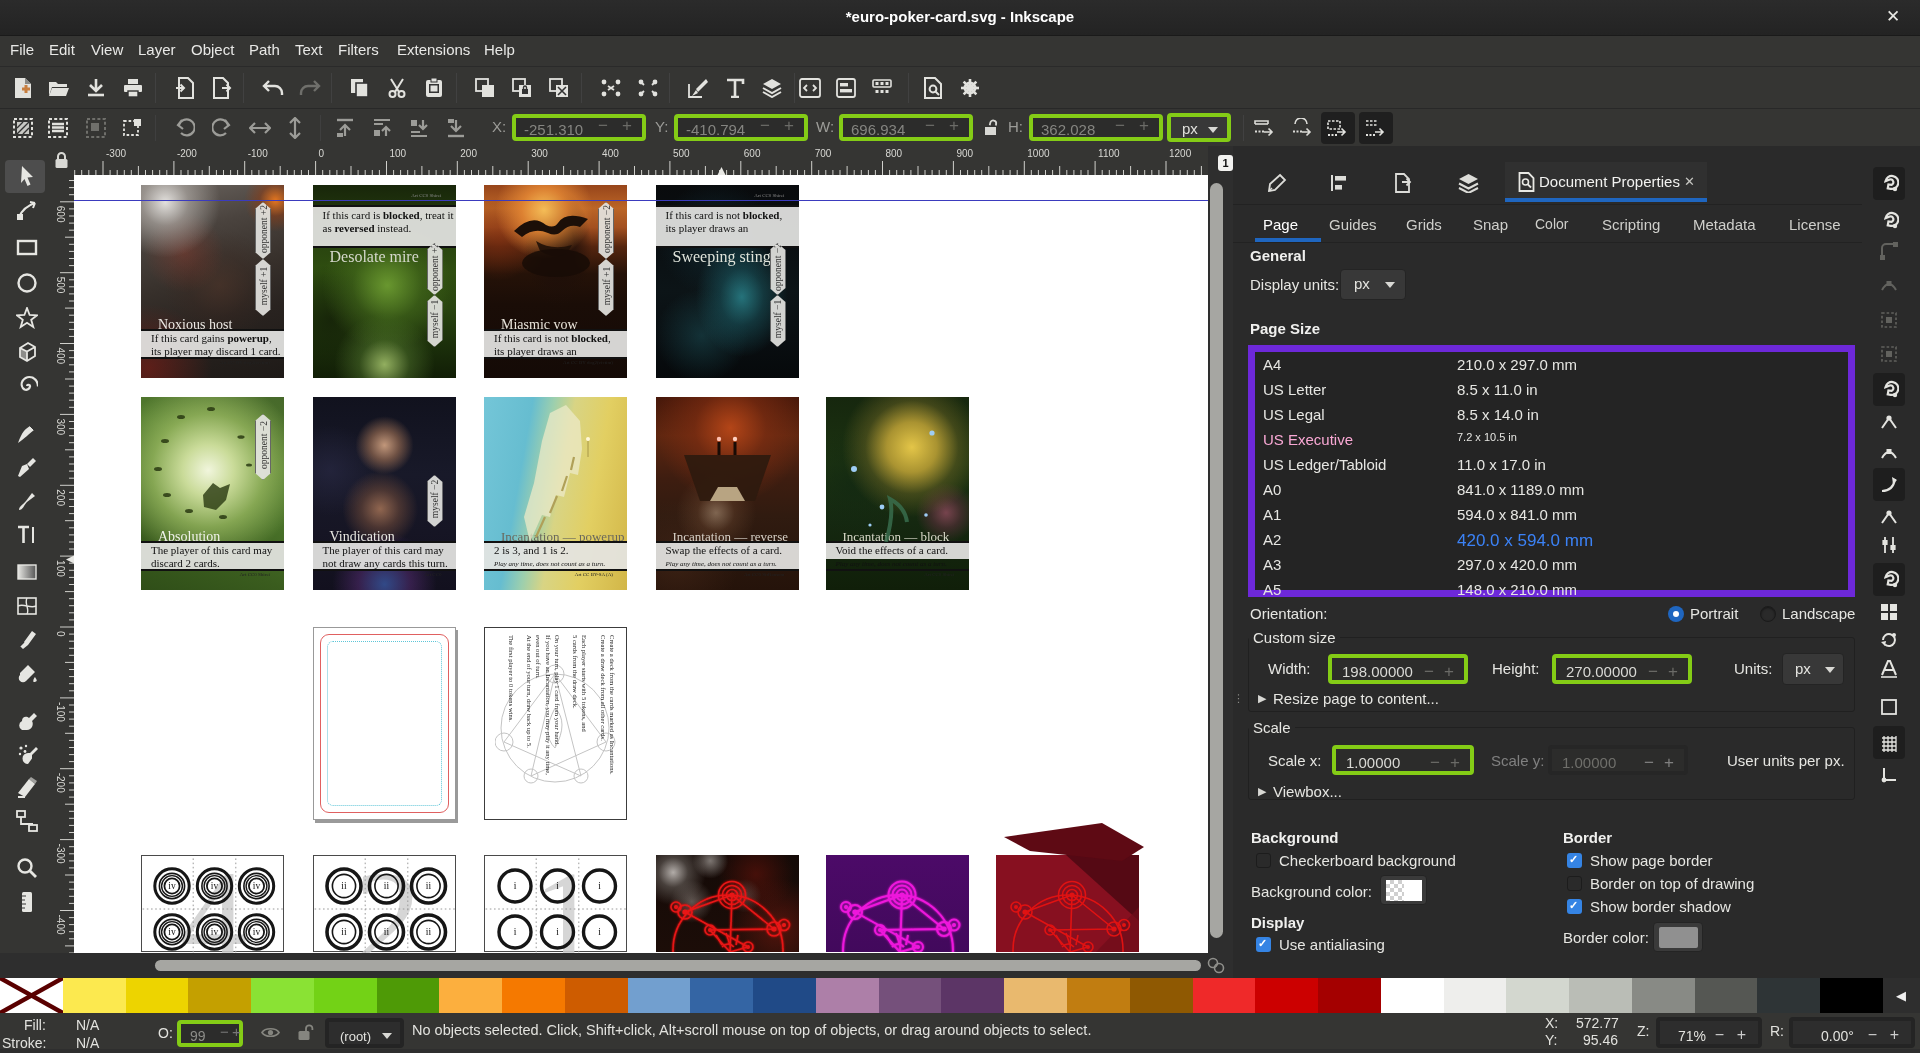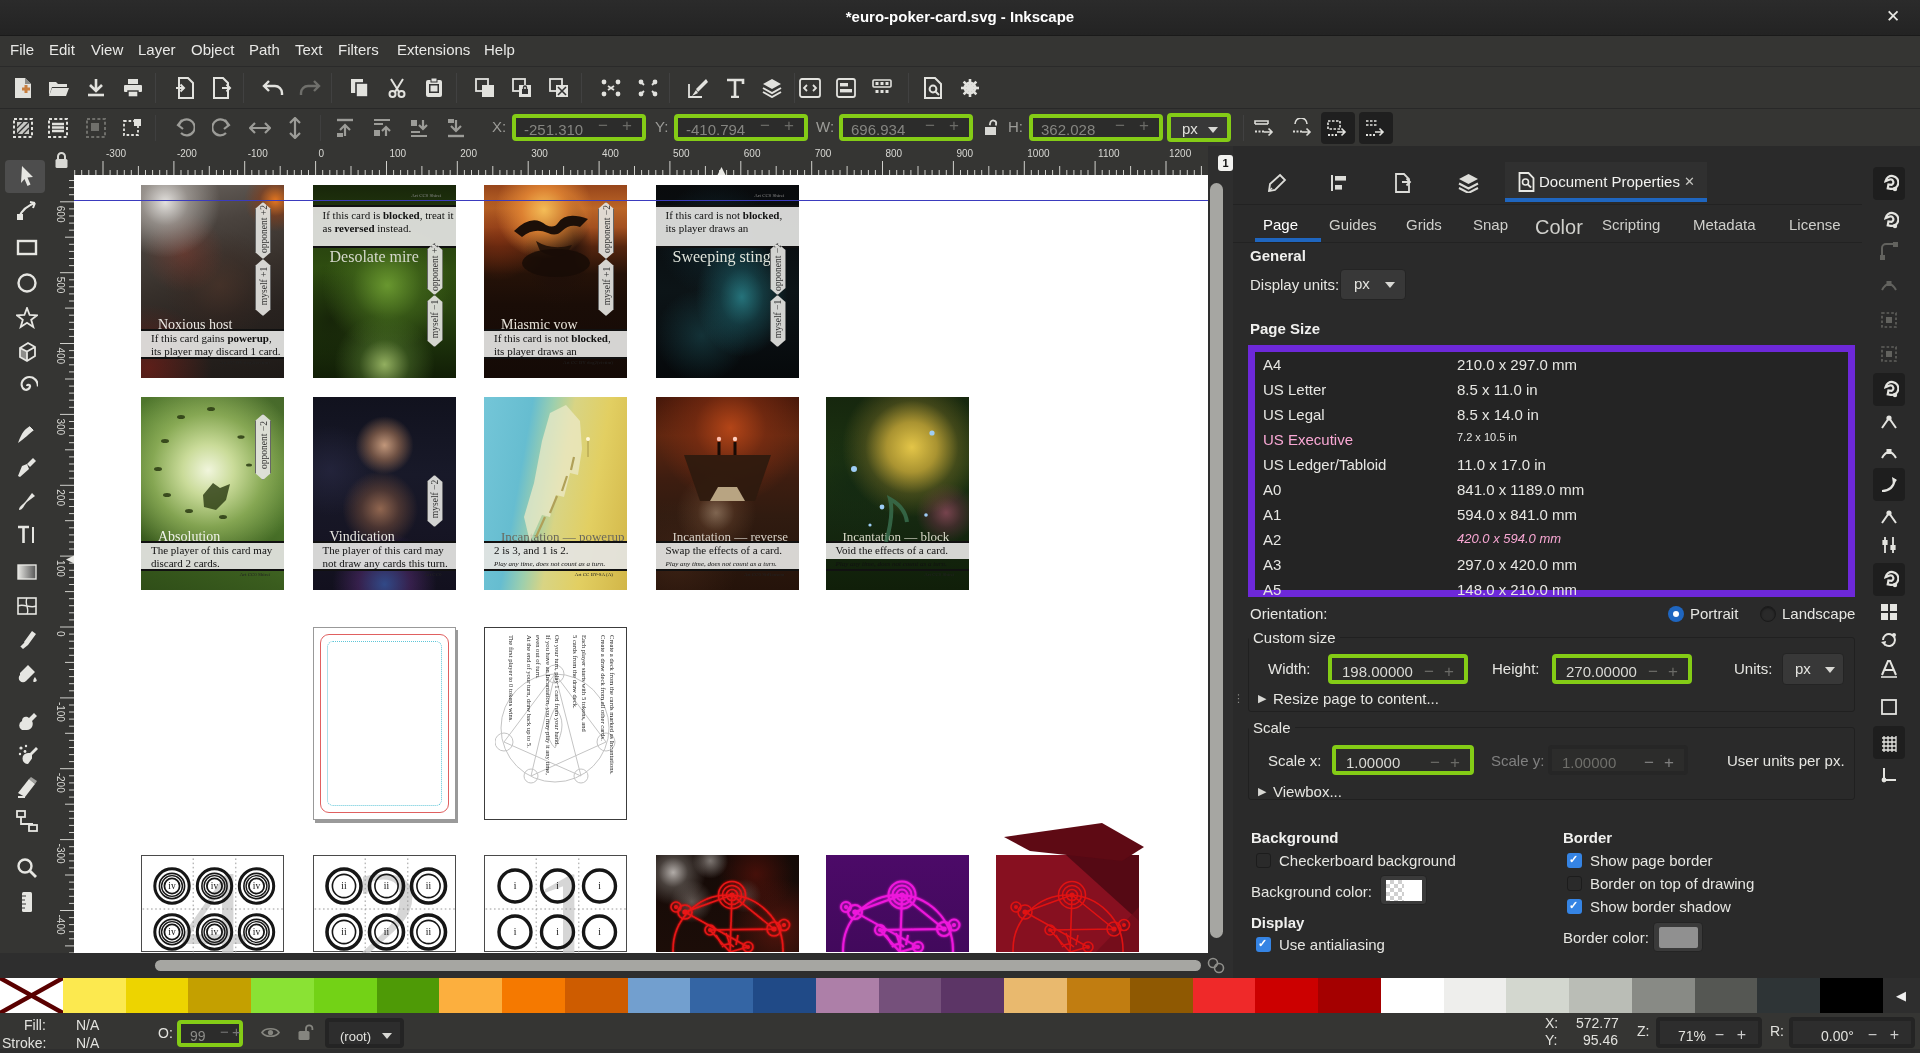--- a/index.html
+++ b/index.html
@@ -901,21 +901,21 @@
       <circle cx="7.5" cy="10" r="3" fill="none" stroke="#e8e8e4" stroke-width="1.6"></circle>
       <path d="M9.8 12.3 L13 15.5" stroke="#e8e8e4" stroke-width="1.8"></path>
     </svg>
 <span style="position:absolute;left:306px;top:27px;color:#f2f2f0;font-size:15px;">Document Properties</span>
 <span style="position:absolute;left:451px;top:28px;color:#c8c8c4;font-size:13px;">✕</span>
 <div style="position:absolute;left:0px;top:58px;width:629px;height:1px;background:#222222;"></div>
 <span style="position:absolute;left:30px;top:70px;color:#ffffff;font-size:15px;">Page</span>
 <span style="position:absolute;left:96px;top:70px;color:#cfcfcb;font-size:15px;">Guides</span>
 <span style="position:absolute;left:173px;top:70px;color:#cfcfcb;font-size:15px;">Grids</span>
 <span style="position:absolute;left:240px;top:70px;color:#cfcfcb;font-size:15px;">Snap</span>
-<span style="position:absolute;left:302px;top:70px;color:#cfcfcb;font-size:20px;">Color</span>
+<span style="position:absolute;left:302px;top:70px;color:#cfcfcb;font-size:14px;">Color</span>
 <span style="position:absolute;left:369px;top:70px;color:#cfcfcb;font-size:15px;">Scripting</span>
 <span style="position:absolute;left:460px;top:70px;color:#cfcfcb;font-size:15px;">Metadata</span>
 <span style="position:absolute;left:556px;top:70px;color:#cfcfcb;font-size:15px;">License</span>
 <div style="position:absolute;left:22px;top:92px;width:66px;height:4px;background:#1f66c0;"></div>
 <div style="position:absolute;left:0px;top:96px;width:629px;height:1px;background:#222222;"></div>
 <div class="pbold" style="left:17px;top:101px;">General</div>
 <div class="plabel" style="left:17px;top:130px;">Display units:</div>
 <div style="position:absolute;left:107px;top:123px;width:66px;height:31px;background:#383838;border:1px solid #242424;border-radius:4px;">
       <span style="position:absolute;left:13px;top:5px;color:#e4e4e0;font-size:15px;">px</span>
       <span style="position:absolute;right:10px;top:12px;width:0;height:0;border-left:5.5px solid transparent;border-right:5.5px solid transparent;border-top:6.5px solid #d8d8d4;"></span>
@@ -930,21 +930,21 @@
       <div style="position:absolute;left:202px;top:54px;color:#e6e6e2;font-size:15px;">8.5 x 14.0 in</div>
       <div style="position:absolute;left:8px;top:79px;color:#f9a8d4;font-size:15px;">US Executive</div>
       <div style="position:absolute;left:202px;top:79px;color:#e6e6e2;font-size:11px;">7.2 x 10.5 in</div>
       <div style="position:absolute;left:8px;top:104px;color:#e6e6e2;font-size:15px;">US Ledger/Tabloid</div>
       <div style="position:absolute;left:202px;top:104px;color:#e6e6e2;font-size:15px;">11.0 x 17.0 in</div>
       <div style="position:absolute;left:8px;top:129px;color:#e6e6e2;font-size:15px;">A0</div>
       <div style="position:absolute;left:202px;top:129px;color:#e6e6e2;font-size:15px;">841.0 x 1189.0 mm</div>
       <div style="position:absolute;left:8px;top:154px;color:#e6e6e2;font-size:15px;">A1</div>
       <div style="position:absolute;left:202px;top:154px;color:#e6e6e2;font-size:15px;">594.0 x 841.0 mm</div>
       <div style="position:absolute;left:8px;top:179px;color:#e6e6e2;font-size:15px;">A2</div>
-      <div style="position:absolute;left:202px;top:179px;color:#f9a8d4;font-size:13px;font-style:italic;">420.0 x 594.0 mm</div>
+      <div style="position:absolute;left:202px;top:179px;color:#3b82f6;font-size:17px;">420.0 x 594.0 mm</div>
       <div style="position:absolute;left:8px;top:204px;color:#e6e6e2;font-size:15px;">A3</div>
       <div style="position:absolute;left:202px;top:204px;color:#e6e6e2;font-size:15px;">297.0 x 420.0 mm</div>
       <div style="position:absolute;left:8px;top:229px;color:#e6e6e2;font-size:15px;">A5</div>
       <div style="position:absolute;left:202px;top:229px;color:#e6e6e2;font-size:15px;">148.0 x 210.0 mm</div>
     </div>
 <div class="plabel" style="left:17px;top:459px;">Orientation:</div>
 <div style="position:absolute;left:435px;top:460px;width:16px;height:16px;border-radius:50%;background:#1f66c0;"></div>
     <div style="position:absolute;left:440px;top:465px;width:6px;height:6px;border-radius:50%;background:#ffffff;"></div>
 <div class="plabel" style="left:457px;top:459px;">Portrait</div>
 <div style="position:absolute;left:527px;top:460px;width:16px;height:16px;border-radius:50%;background:#2a2a2a;border:1px solid #1a1a1a;box-shadow:inset 0 1px 2px #151515;"></div>
@@ -1130,20 +1130,21 @@
       <circle cx="9.5" cy="7.5" r="2.6" fill="#85857f"></circle>
     </svg>
 <svg class="ic icon" style="left:297px;top:10px" width="17" height="18" viewBox="0 0 17 18">
       <rect x="1.5" y="8" width="11" height="9" rx="1.5" fill="#85857f"></rect>
       <path d="M9 8 V5.5 a3.2 3.2 0 0 1 6.4 0 V7" fill="none" stroke="#85857f" stroke-width="1.8"></path>
     </svg>
 <div class="entry" style="left:325px;top:5px;width:79px;height:30px;background:#2d2d2d;border-color:#242424;">
       <span style="position:absolute;left:11px;top:7px;font-size:13px;color:#e2e2de;">(root)</span>
       <span style="position:absolute;right:8px;top:11px;width:0;height:0;border-left:5px solid transparent;border-right:5px solid transparent;border-top:6px solid #d8d8d4;"></span>
     </div>
+<span style="position:absolute;left:412px;top:9px;font-size:14.5px;">No objects selected. Click, Shift+click, Alt+scroll mouse on top of objects, or drag around objects to select.</span>
 <span style="position:absolute;left:1545px;top:2px;font-size:14px;">X:</span>
     <span style="position:absolute;left:1576px;top:2px;font-size:14px;">572.77</span>
 <span style="position:absolute;left:1545px;top:19px;font-size:14px;">Y:</span>
     <span style="position:absolute;left:1583px;top:19px;font-size:14px;">95.46</span>
 <span style="position:absolute;left:1637px;top:10px;font-size:14px;">Z:</span>
 <div class="entry" style="left:1656px;top:4px;width:106px;height:31px;background:#2d2d2d;border-color:#242424;">
       <span style="position:absolute;left:18px;top:7px;font-size:14px;color:#e2e2de;">71%</span>
       <span style="position:absolute;right:34px;top:5px;color:#ccc;font-size:16px;">−</span>
       <span style="position:absolute;right:12px;top:5px;color:#ccc;font-size:16px;">+</span>
     </div>

